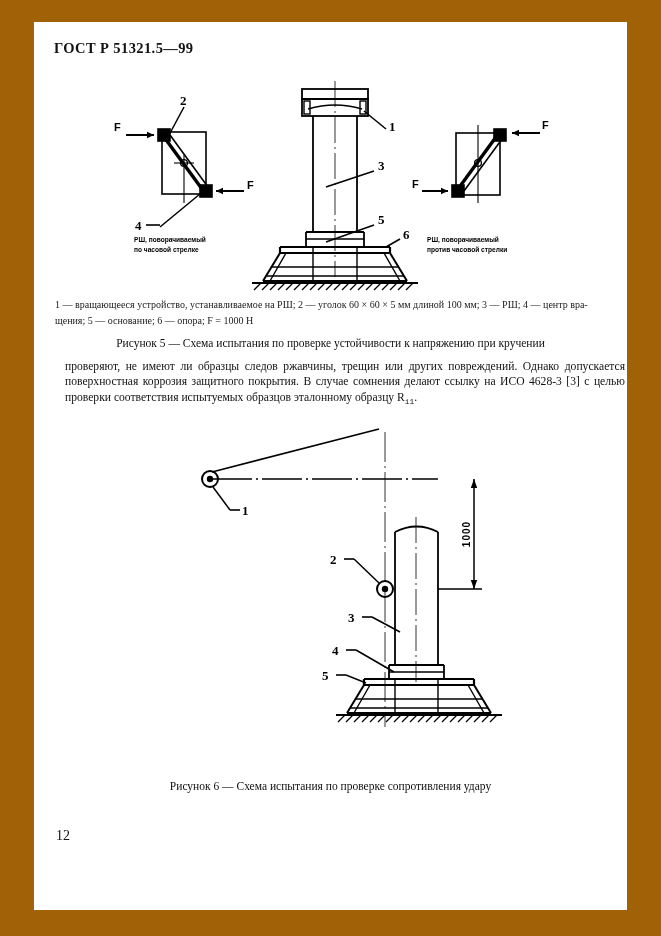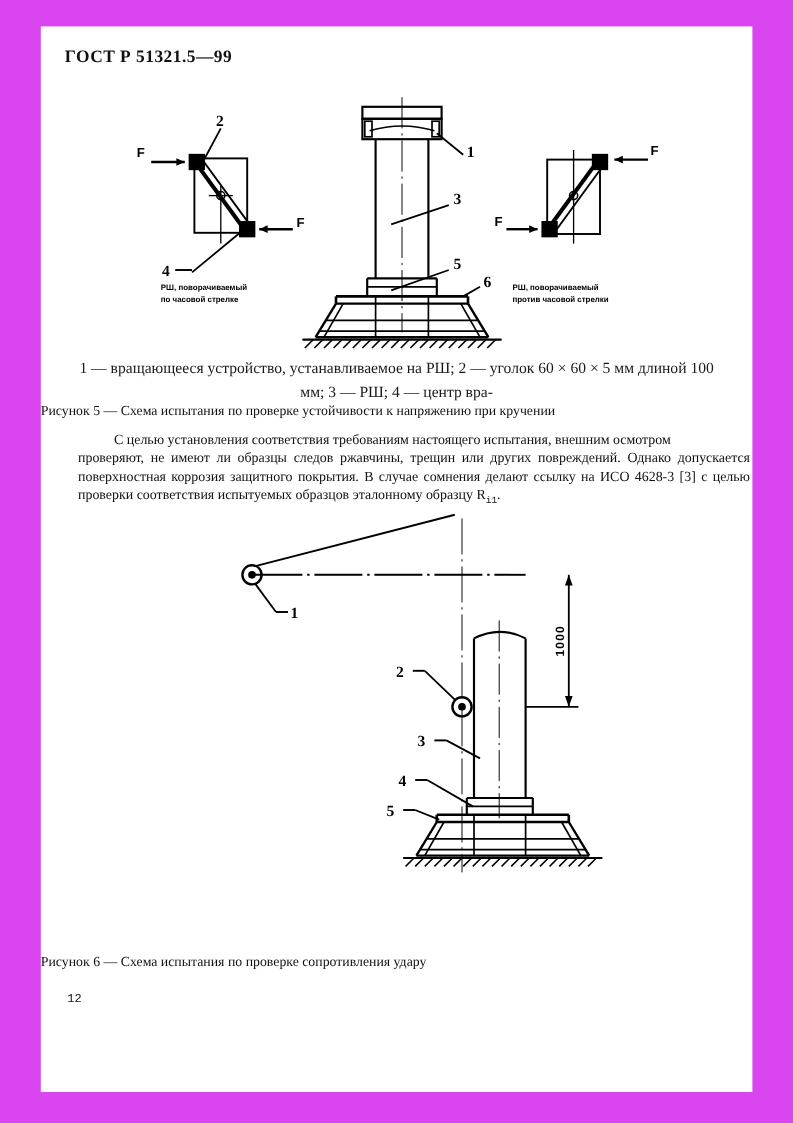--- a/index.html
+++ b/index.html
@@ -1,44 +1,44 @@
 <!DOCTYPE html>
 <html><head>
 <meta charset="utf-8">
 <style>
   html,body{margin:0;padding:0;background:#8a8a8a;}
   body{font-family:"Liberation Serif",serif;}
   .page{
-    position:relative;width:661px;height:936px;background:#d946ef;
+    position:relative;width:661px;height:936px;background:#a16207;
     margin:0 auto;overflow:hidden;
   }
   .sheet{
     position:absolute;left:34px;top:22px;width:593px;height:888px;
     background:#fff;
   }
   .hdr{
     position:absolute;left:20px;top:18px;
     font-family:"Liberation Serif",serif;font-weight:bold;font-size:14.5px;
     letter-spacing:.4px;color:#111;white-space:nowrap;
   }
   .legend{
-    position:absolute;font-size:13px;color:#1a1a1a;text-align:center;
+    position:absolute;font-size:10px;color:#1a1a1a;
     line-height:1.55;font-family:"Liberation Serif",serif;
   }
   .figcap{
-    position:absolute;width:100%;font-size:11.5px;color:#111;
+    position:absolute;width:100%;text-align:center;font-size:11.5px;color:#111;
   }
   .para{
     position:absolute;left:31px;width:560px;font-size:11.6px;line-height:1.32;
     color:#111;text-align:justify;text-justify:inter-word;
   }
   .para .ind{display:block;text-indent:30px;}
   sub{font-size:.68em;font-family:Liberation Mono, monospace;}
   .pageno{
-    position:absolute;left:22px;top:806px;font-size:10px;color:#111;font-family:Liberation Mono, monospace;
+    position:absolute;left:22px;top:806px;font-size:14px;color:#111;
   }
   .fig{position:absolute;}
   svg{display:block;overflow:visible;}
   .lbl{font-family:"Liberation Serif",serif;font-weight:bold;font-size:13px;fill:#000;}
   .lblF{font-family:"Liberation Sans",sans-serif;font-weight:bold;font-size:11px;fill:#000;}
   .cap2{font-family:"Liberation Sans",sans-serif;font-weight:bold;font-size:6.6px;fill:#000;}
   .dim{font-family:"Liberation Sans",sans-serif;font-weight:bold;font-size:10px;fill:#000;letter-spacing:1px;}
 </style>
 </head>
 <body>
@@ -159,26 +159,26 @@
 
       <text class="cap2" x="100" y="175">РШ, поворачиваемый</text>
       <text class="cap2" x="100" y="185">по часовой стрелке</text>
       <text class="cap2" x="393" y="175">РШ, поворачиваемый</text>
       <text class="cap2" x="393" y="185">против часовой стрелки</text>
     </svg>
   </div>
 
   <div class="legend" style="left:21px;top:275px;width:551px;">
     <div>1 — вращающееся устройство, устанавливаемое на РШ; 2 — уголок 60 × 60 × 5 мм длиной 100 мм; 3 — РШ; 4 — центр вра-</div>
+    <div>щения; 5 — основание; 6 — опора; F = 1000 Н</div>
   </div>
 
   <div class="figcap" style="top:315px;">Рисунок 5 — Схема испытания по проверке устойчивости к напряжению при кручении</div>
 
   <div class="para" style="top:337px;">
-    <span class="ind">С целью установления соответствия требованиям настоящего испытания, внешним осмотром</span>
     <span>проверяют, не имеют ли образцы следов ржавчины, трещин или других повреждений. Однако</span>
     <span>допускается поверхностная коррозия защитного покрытия. В случае сомнения делают ссылку на</span>
     <span><span>ИСО 4628-3 [3] с целью проверки соответствия испытуемых образцов эталонному образцу R</span><sub>i1</sub><span>.</span></span>
   </div>
 
   <div class="fig" style="left:0;top:395px;width:593px;height:330px;">
     <svg width="593" height="330" viewBox="0 0 593 330">
       <g stroke="#000" fill="none" stroke-width="1.6">
 
         <line x1="351" y1="15" x2="351" y2="310" stroke="#000" stroke-width=".8" stroke-dasharray="30,4,2,4"></line>
@@ -262,18 +262,18 @@
       <text class="lbl" x="208" y="98">1</text>
       <text class="lbl" x="296" y="147">2</text>
       <text class="lbl" x="314" y="205">3</text>
       <text class="lbl" x="298" y="238">4</text>
       <text class="lbl" x="288" y="263">5</text>
       <text class="dim" x="436" y="117" transform="rotate(-90 436 117)" text-anchor="middle">1000</text>
     </svg>
   </div>
 
 
-  <div class="figcap" style="top:758px;margin-top:16px;">Рисунок 6 — Схема испытания по проверке сопротивления удару</div>
+  <div class="figcap" style="top:758px;">Рисунок 6 — Схема испытания по проверке сопротивления удару</div>
 
   <div class="pageno">12</div>
 
  </div>
 </div>
 
 </body></html>

